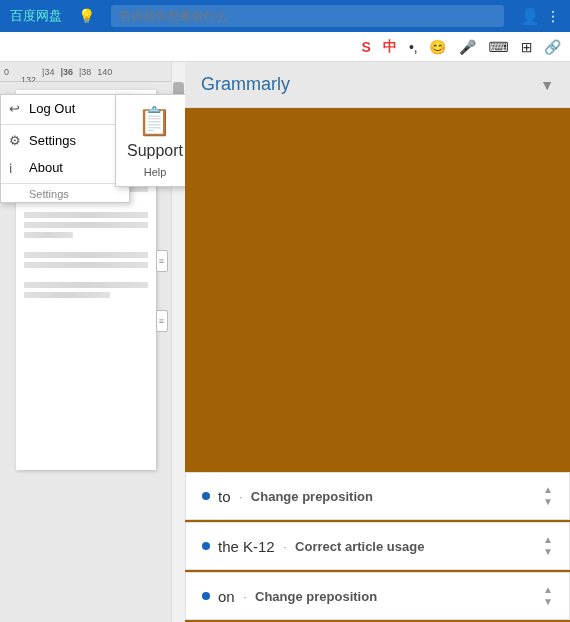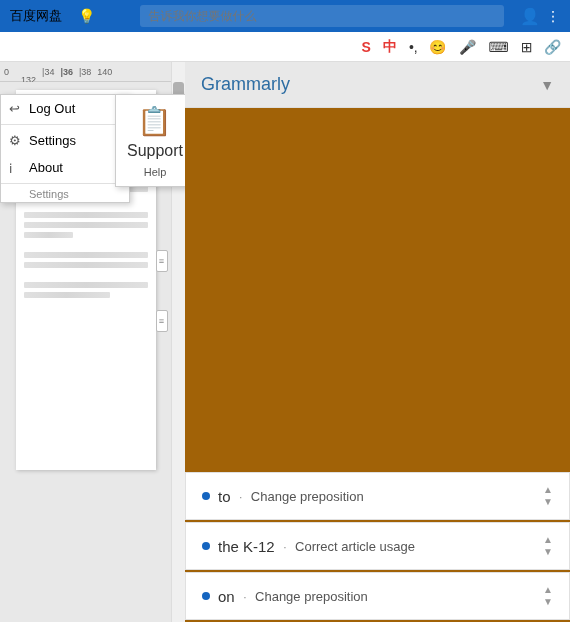--- a/index.html
+++ b/index.html
@@ -222,41 +222,41 @@
     }
     .bullet {
       width: 8px;
       height: 8px;
       background: #1565c0;
       border-radius: 50%;
       flex-shrink: 0;
     }
     .suggestion-word { font-size: 15px; color: #333; font-weight: 400; }
     .suggestion-dot { color: #999; font-size: 13px; }
-    .suggestion-action { font-size: 13px; color: #555; }
+    .suggestion-action { font-size: 13px; color: #555; font-weight: bold; }
 
     .suggestion-arrows {
       display: flex;
       flex-direction: column;
       gap: 2px;
     }
     .arrow-up, .arrow-down {
       font-size: 10px;
       color: #999;
       line-height: 1;
       cursor: pointer;
     }
   </style>
 </head>
 <body>
 
 <div class="top-bar">
-  <span style="font-size:13px;color:#000000;text-align:right;">百度网盘</span>
+  <span style="font-size:13px;color:#5eead4;text-align:right;">百度网盘</span>
   <span style="color:white;font-size:14px;">💡</span>
-  <input class="top-bar-search" style="flex: 1 1 0%; margin-left: 29px;" placeholder="告诉我你想要做什么">
+  <input class="top-bar-search" style="flex: 1 1 0%;" placeholder="告诉我你想要做什么">
   <div class="top-bar-icons">
     <span style="color:white;font-size:16px;">👤</span>
     <span style="color:white;font-size:14px;">⋮</span>
   </div>
 </div>
 
 <div class="ime-bar">
   <span class="ime-item red">S</span>
   <span class="ime-item red">中</span>
   <span class="ime-item">•,</span>

